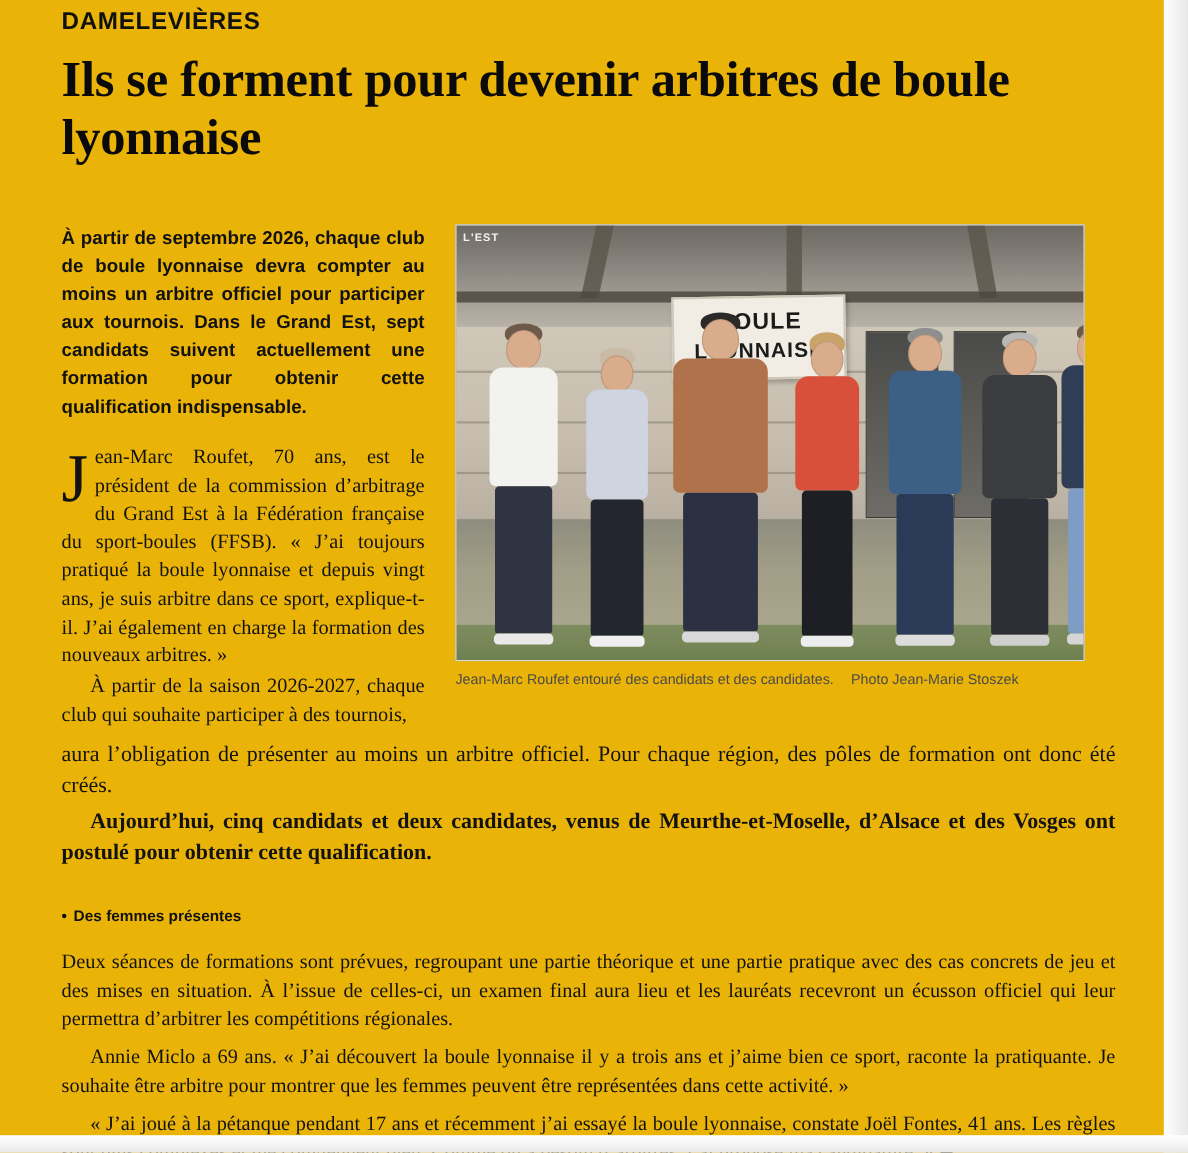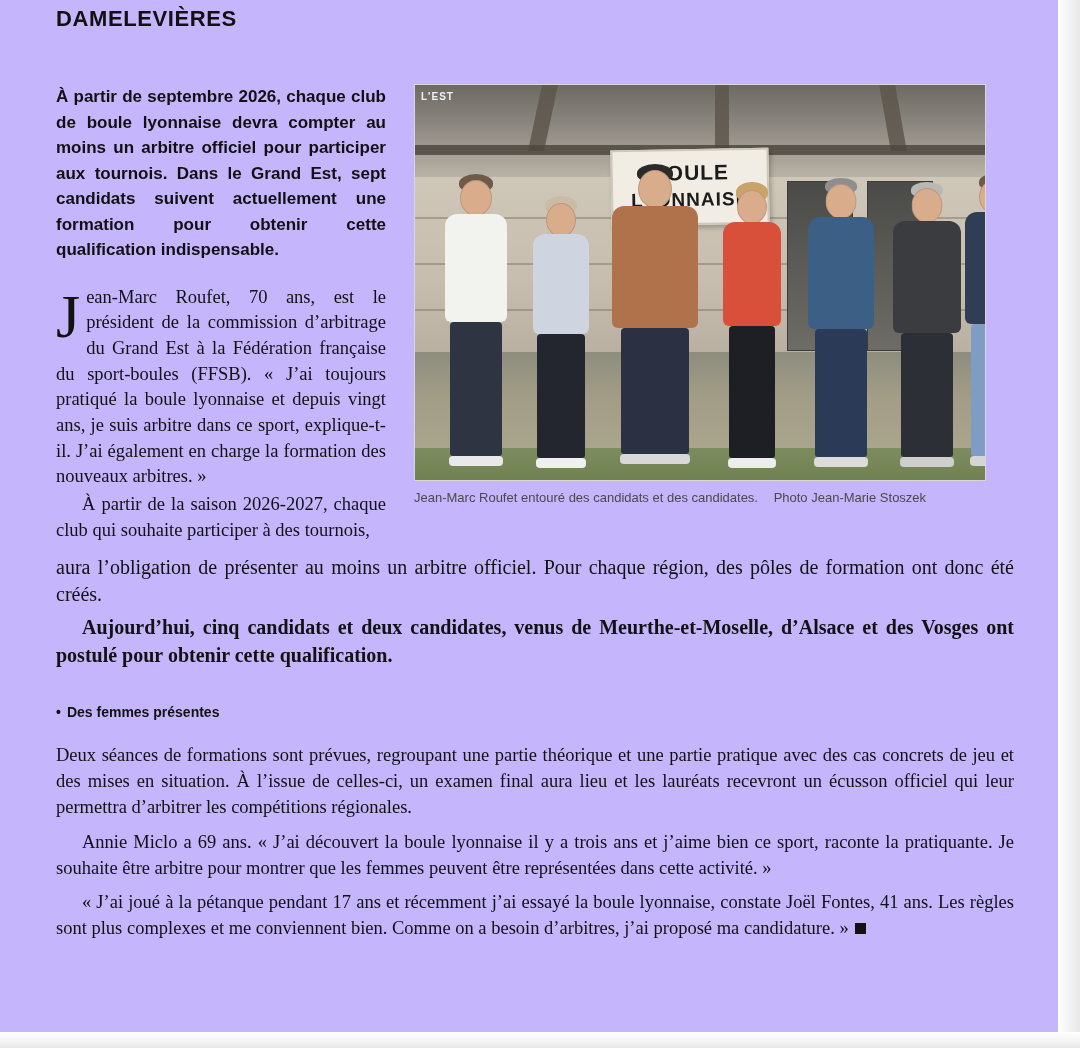--- a/index.html
+++ b/index.html
@@ -13,21 +13,21 @@
     overflow: hidden;
     font-family: "Liberation Serif", serif;
     color: #111111;
     position: relative;
   }
   .page {
     position: absolute;
     left: 0; top: 0;
     width: 1080px;
     height: 1048px;
-    background: #c4b5fd;
+    background: #eab308;
     box-sizing: border-box;
   }
   
   .scan-edge-right {
     position: absolute;
     right: 0; top: 0;
     width: 22px; height: 1048px;
     background: linear-gradient(to right, #ffffff 0%, #f2f2f2 55%, #e8e8e8 100%);
   }
   .scan-edge-bottom {
@@ -249,20 +249,21 @@
 </style>
 </head>
 <body>
 
 <div class="page">
 
   <div class="content">
 
     <div class="kicker">DAMELEVIÈRES</div>
 
+    <h1 class="headline">Ils se forment pour devenir arbitres de boule lyonnaise</h1>
 
     <div class="top-block">
 
       <div class="lead-col">
         <div class="standfirst">À partir de septembre 2026, chaque club de boule lyonnaise devra compter au moins un arbitre officiel pour participer aux tournois. Dans le Grand Est, sept candidats suivent actuellement une formation pour obtenir cette qualification indispensable.</div>
 
         <div class="body-col-text">
           <p class="first"><span class="dropcap">J</span><span>ean-Marc Roufet, 70 ans, est le président de la commission d’arbitrage du Grand Est à la Fédération française du sport-boules (FFSB). « J’ai toujours pratiqué la boule lyonnaise et depuis vingt ans, je suis arbitre dans ce sport, explique-t-il. J’ai également en charge la formation des nouveaux arbitres. »</span></p>
           <p>À partir de la saison 2026-2027, chaque club qui souhaite participer à des tournois,</p>
         </div>

